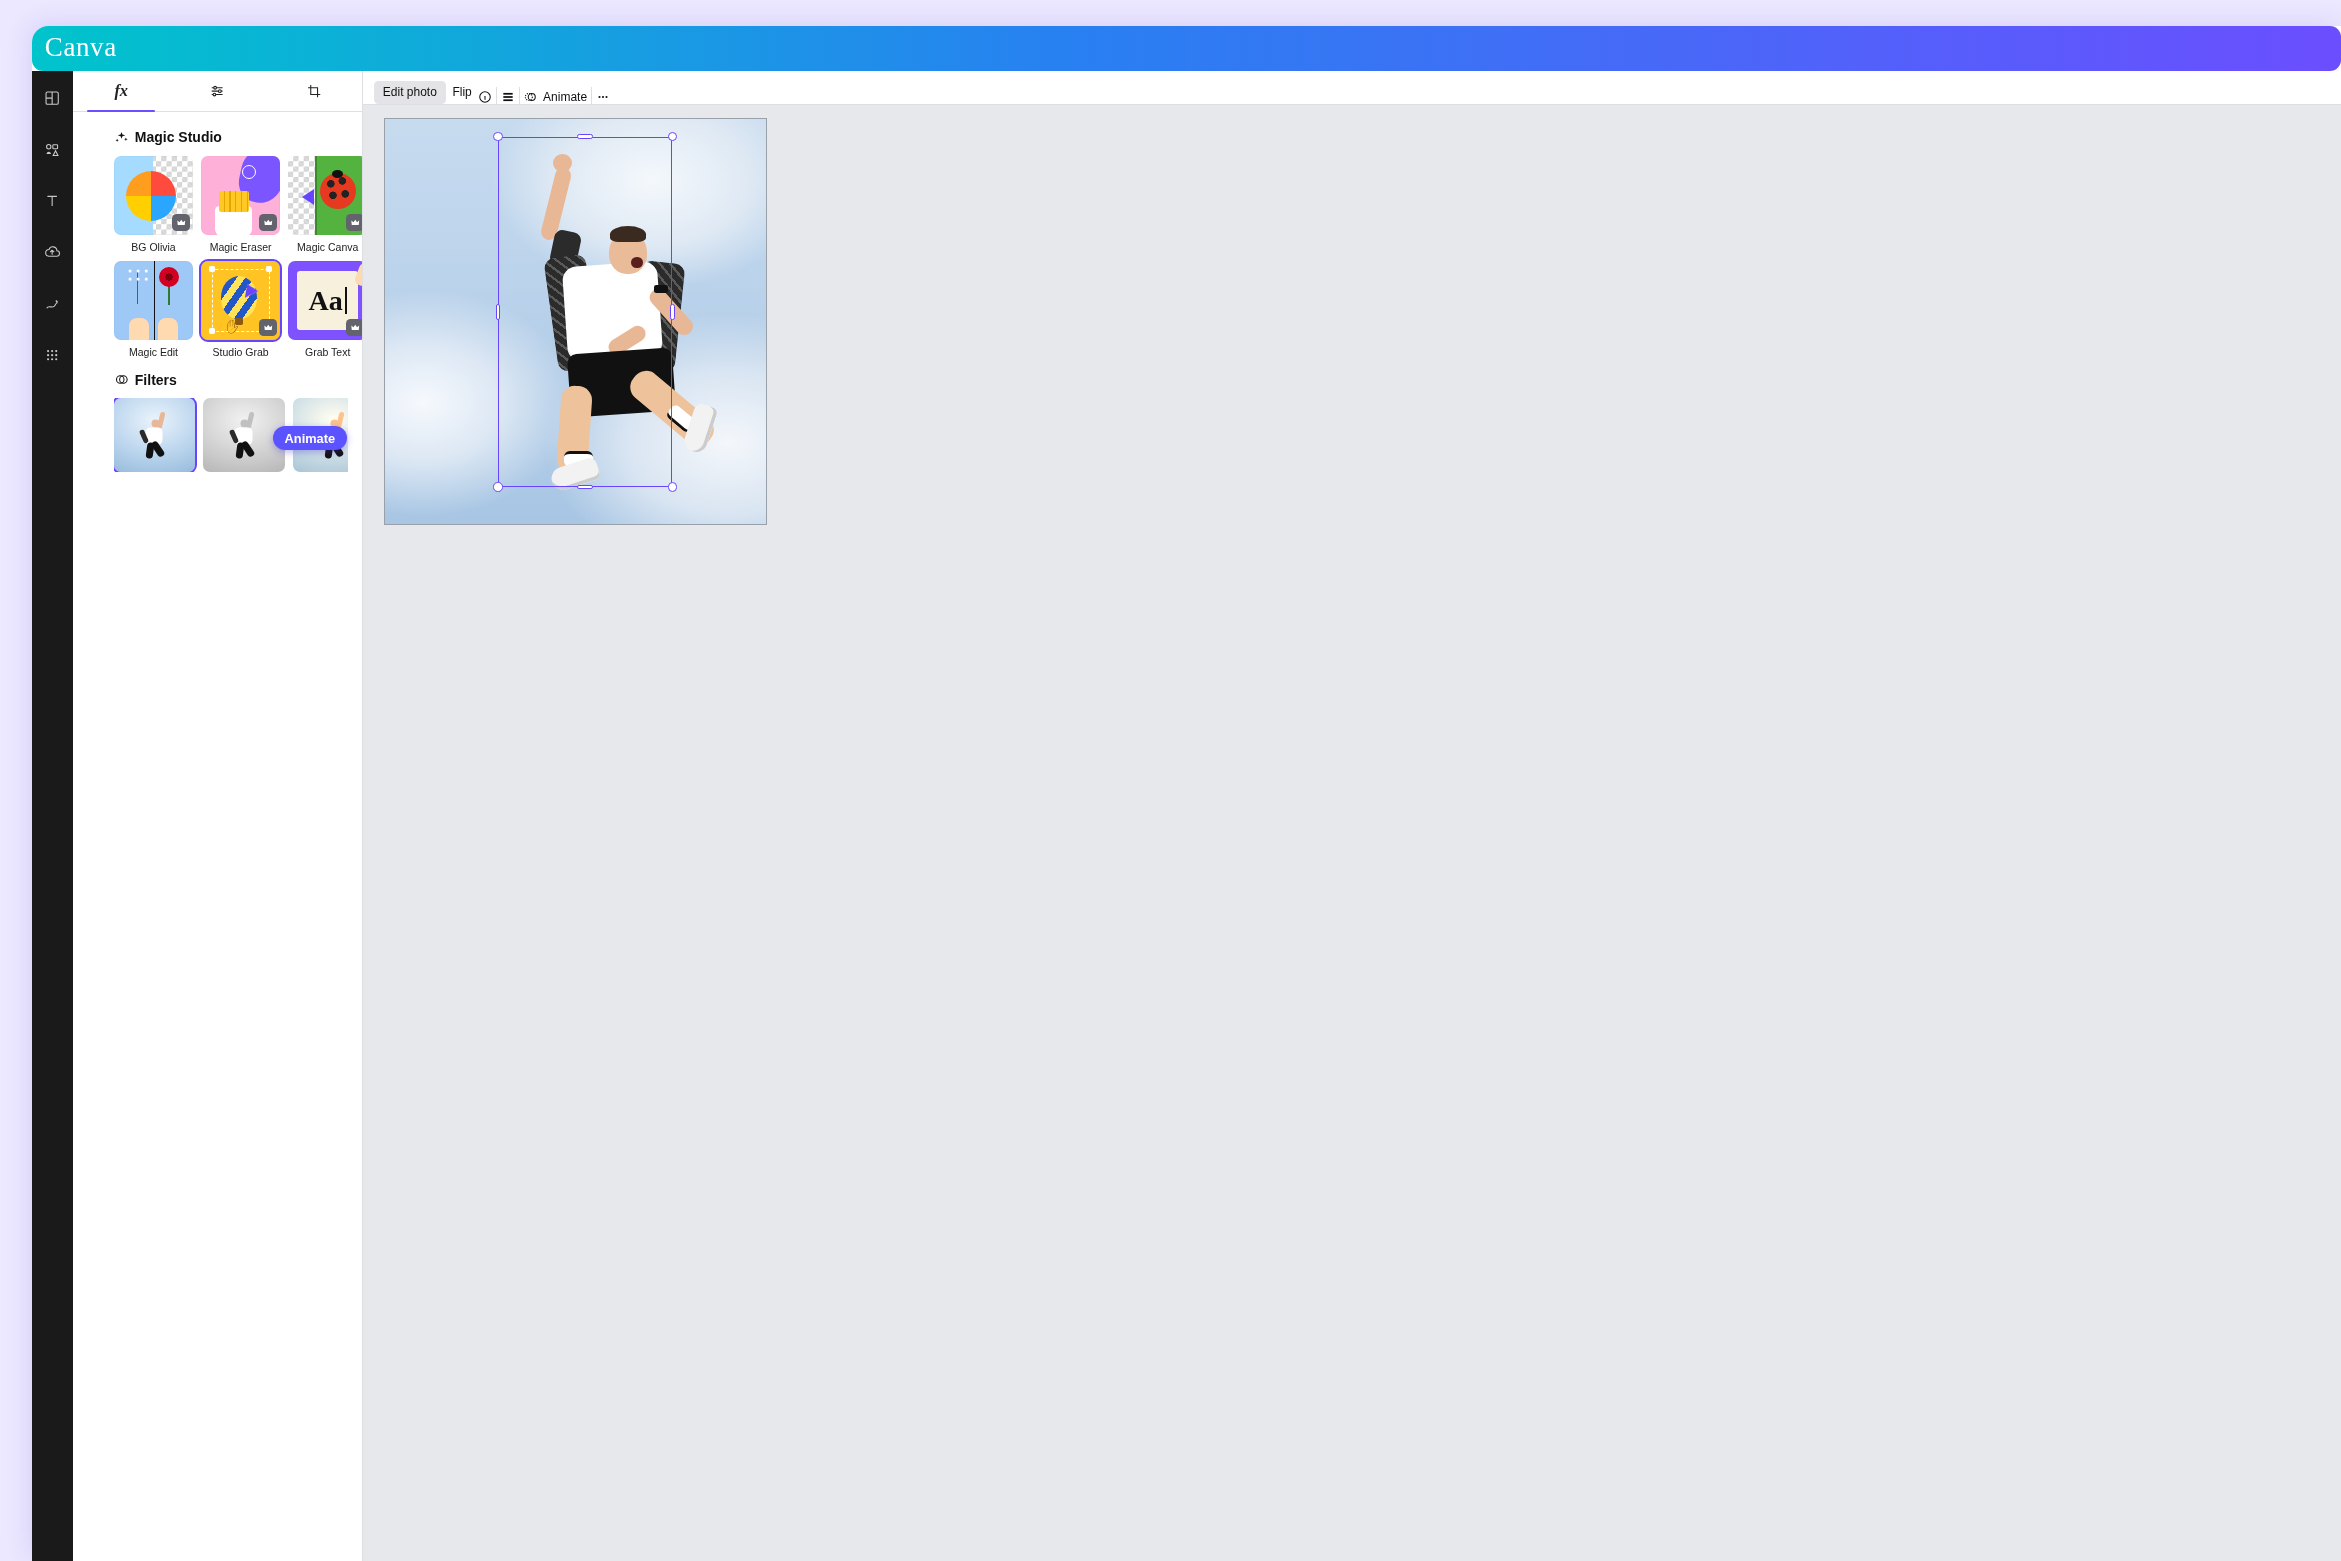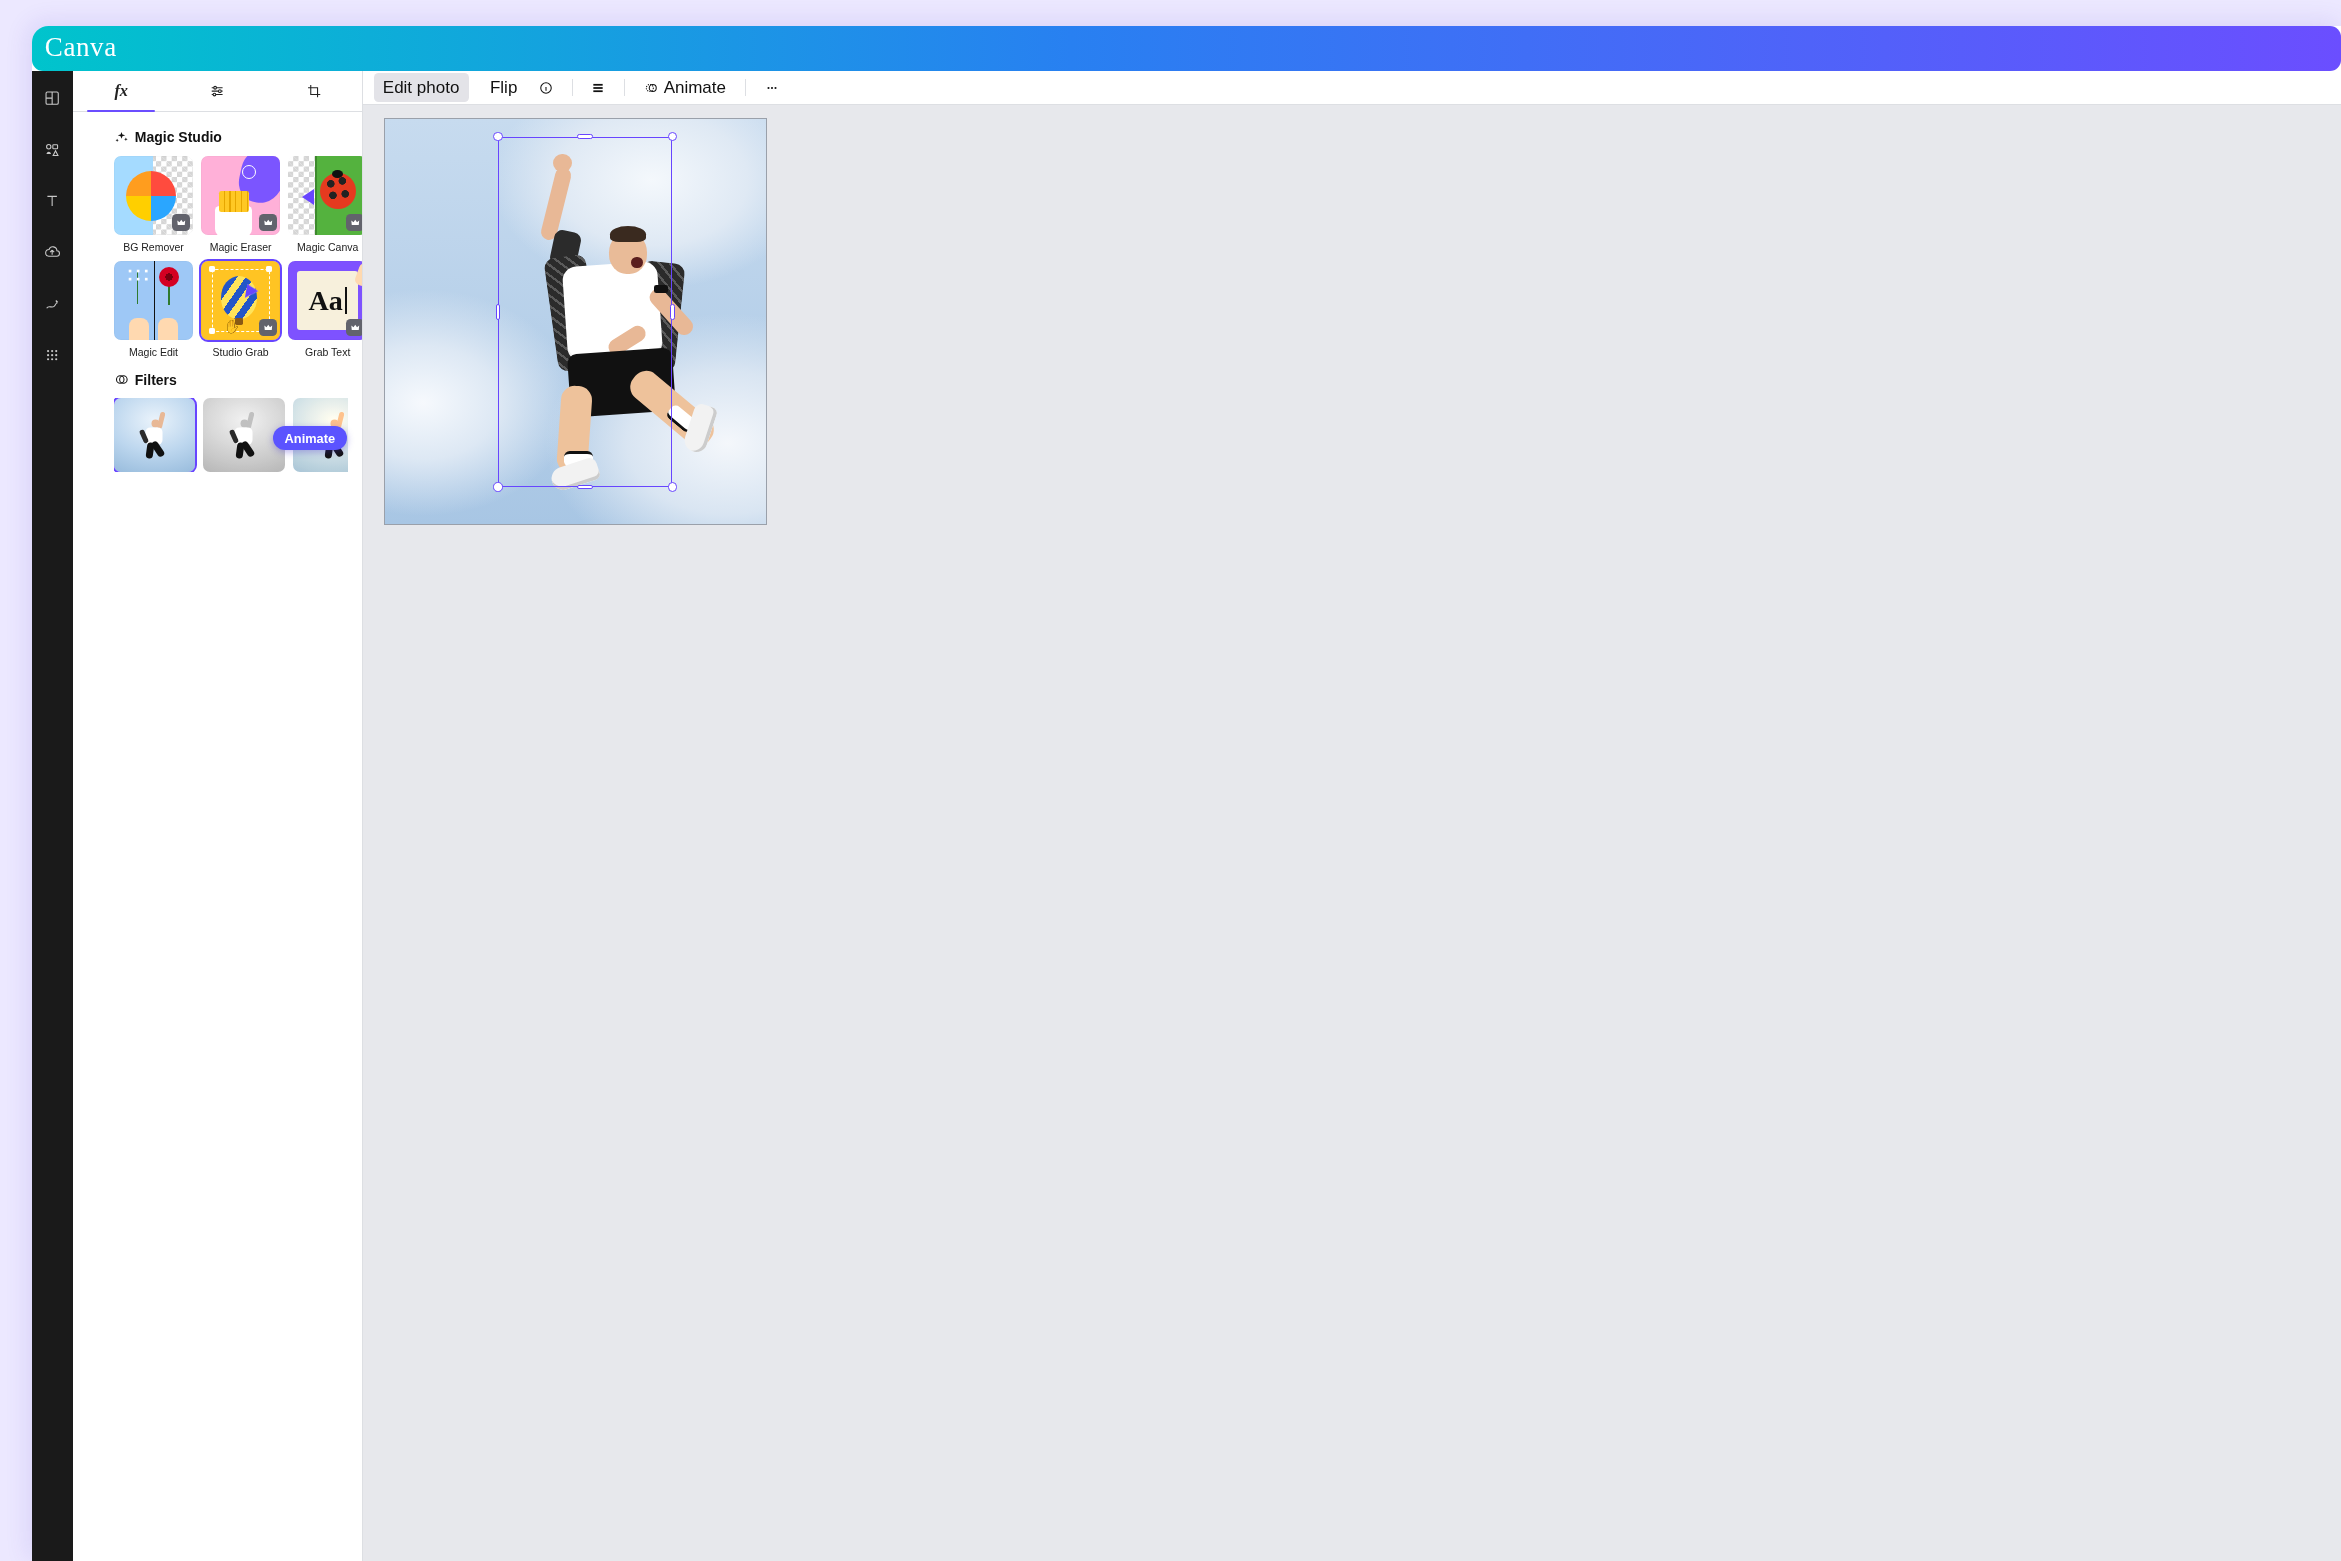--- a/index.html
+++ b/index.html
@@ -217,22 +217,22 @@
   .mini-guy .mleglf{position:absolute;left:10.5px;top:31px;width:7px;height:16.3px;background:#111;border-radius:3.5px;transform:rotate(8deg);}
   .mini-guy .mlegrt{position:absolute;left:18.6px;top:29px;width:7px;height:17.4px;background:#111;border-radius:3.5px;transform:rotate(-34deg);}
 
   
   .canvas-area{
     flex:1; background:var(--grey-bg);
     display:flex; flex-direction:column;
   }
   .toolbar{
     height:34px; background:#fff; border-bottom:0.6px solid var(--border);
-    display:flex; align-items:center; gap:19px; padding:0 10.5px;
-    font-size:17px;
+    display:flex; align-items:flex-end; gap:4px; padding:0 10.5px;
+    font-size:12px;
   }
   .tbtn{padding:4.6px 9.3px;border-radius:4.6px;cursor:pointer;}
   .tbtn.active{background:#e3e3e8;}
   .tbtn.plain{padding:4.6px 2.3px;}
   .tdivider{width:0.6px;height:17.4px;background:var(--border);}
   .toolbar svg{width:14px;height:14px;stroke:#111;fill:none;stroke-width:1.8;vertical-align:middle;}
   .toolbar .ticon{display:flex;align-items:center;gap:5.8px;cursor:pointer;}
   .tlist svg{fill:#111;}
 
   .stage{flex:1; position:relative; padding:12.8px 0 0 21px;}
@@ -379,21 +379,21 @@
 
           <div class="tool">
             <div class="thumb bg-remover checker">
               <div class="ball"></div>
               <div class="crown">
                   <svg viewBox="0 0 24 24">
                     <path d="M4 18h16l1-10-5 4-4-6-4 6-5-4 1 10Z"></path>
                   </svg>
                 </div>
             </div>
-            <span class="tool-label">BG Remover</span>
+            <span class="tool-label">BG Olivia</span>
           </div>
 
           <div class="tool">
             <div class="thumb magic-eraser">
               <div class="blob"></div>
                 <div class="ring"></div>
                 <div class="fries"></div>
               <div class="crown">
                   <svg viewBox="0 0 24 24">
                     <path d="M4 18h16l1-10-5 4-4-6-4 6-5-4 1 10Z"></path>

